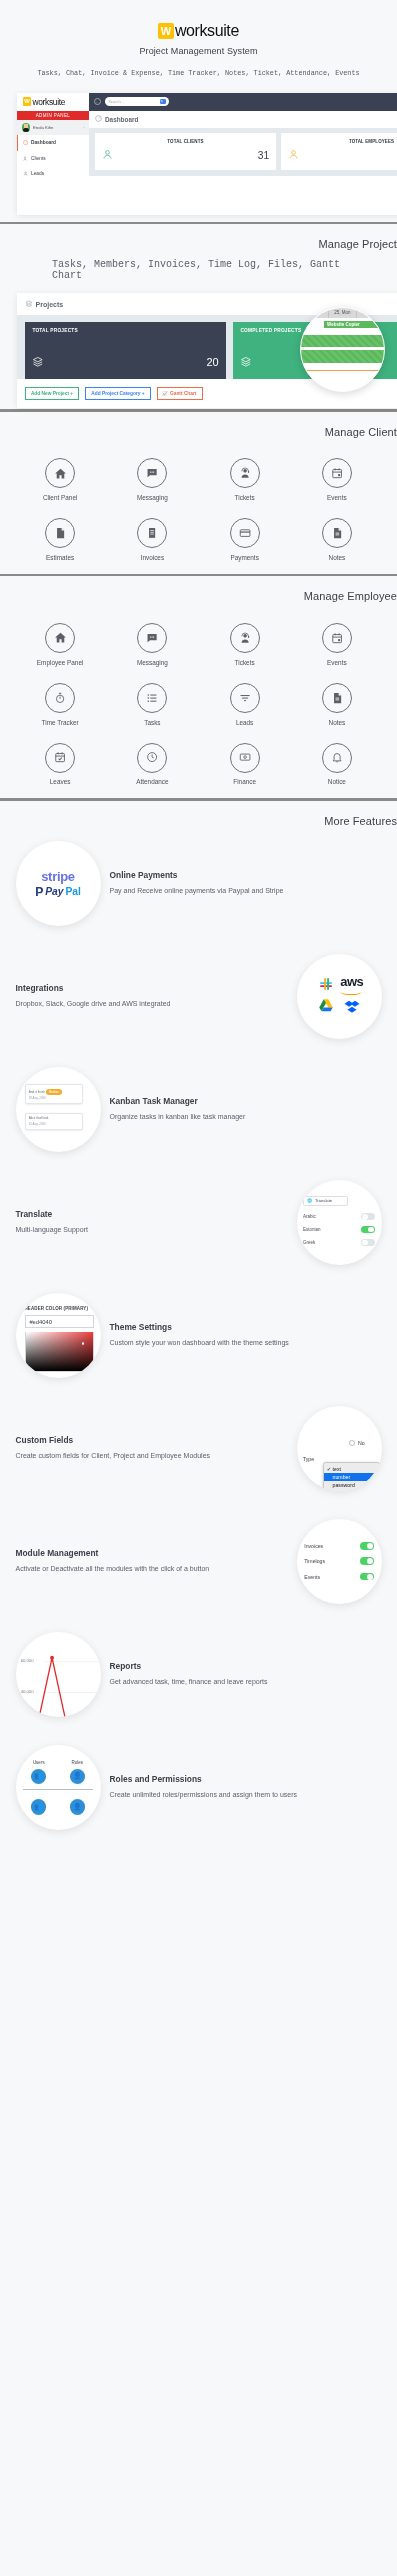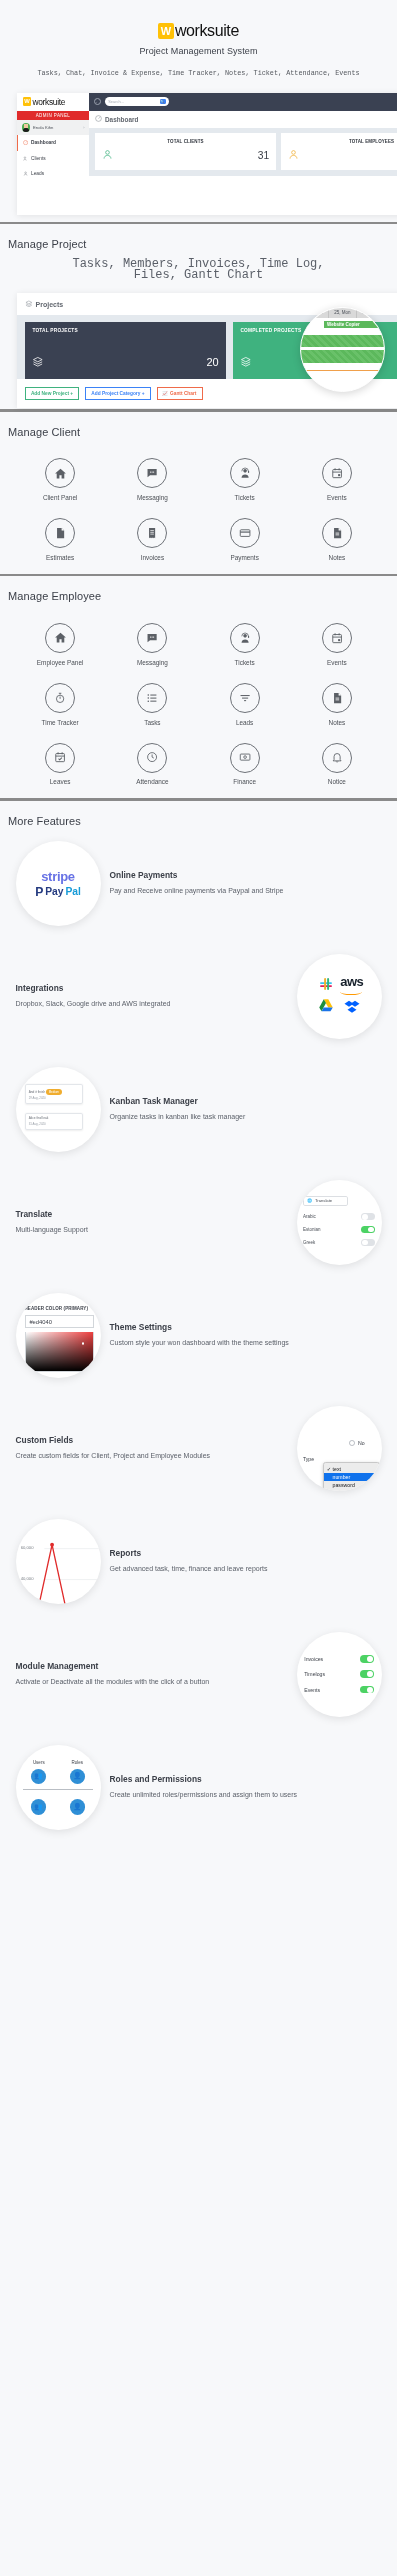--- a/index.html
+++ b/index.html
@@ -9,31 +9,31 @@
     background: #f7f8fa;
     color: #3c4049;
     -webkit-font-smoothing: antialiased;
   }
   .page { width: 397px; position: relative; overflow: hidden; }
 
   
   .section { position: relative; padding: 0 0 6.4px 0; background: #f7f8fa; }
   .divider { height: 2.6px; background: #8a8a8a; width: 100%; }
   .sec-title {
-    text-align: left;
+    text-align: right;
     font-size: 11px;
     font-weight: 400;
     letter-spacing: 0.1px;
     color: #3c4049;
-    padding: 14px 0 0 8px;
+    padding: 14px 0 0 16px;
   }
   .sec-sub {
-    text-align: center;
+    text-align: left;
     font-family: "Liberation Mono", monospace;
-    font-size: 12px;
+    font-size: 10px;
     line-height: 11px;
     color: #5a5f68;
     padding: 9px 52px 0 52px;
   }
 
   
   .hero { padding: 22px 0 0 0; text-align: center; background:#f7f8fa; }
   .logo-row {
     display: flex; align-items: center; justify-content: center;
     gap: 1.3px;
@@ -190,21 +190,21 @@
   .ftext { flex: 1; }
   .ftitle { font-size: 8.4px; font-weight: 700; color: #3c4049; margin-bottom: 4.5px; }
   .fdesc { font-size: 7px; line-height: 11px; color: #5a5f68; }
   .feature.reverse .ftext { text-align: left; }
 
   
   .stripe-logo { text-align: center; }
   .stripe-word { color: #6772e5; font-size: 13px; font-weight: 700; letter-spacing: -0.3px; }
   .paypal-row { display: flex; align-items: center; justify-content: center; gap: 1.9px; margin-top: 1.9px; }
   .pp-mark { color: #253b80; font-size: 12.2px; font-weight: 700; line-height: 1; }
-  .pp-pay { color: #253b80; font-size: 10.3px; font-weight: 700; }
+  .pp-pay { color: #253b80; font-size: 10.3px; font-weight: 700; font-style: italic; }
   .pp-pal { color: #179bd7; font-size: 10.3px; font-weight: 700; }
 
   .intg { display: grid; grid-template-columns: 1fr 1fr; gap: 2.6px; padding: 5.2px; place-items: center; }
   .aws-word { font-size: 13px; font-weight: 700; color: #17202b; letter-spacing: -0.6px; line-height: 1; }
   .aws-smile { width: 22px; height: 5.8px; border-bottom: 1.9px solid #ff9900; border-radius: 0 0 50% 50%; margin-top:0.6px;}
 
   .kanban-card {
     position: absolute; background: #fff; border: 0.6px solid #e3e6ea;
     border-radius: 1.9px; padding: 2.6px 3.2px; font-size: 3.2px; color: #6a6f77;
     box-shadow: 0 0.6px 1.9px rgba(0,0,0,.07); width: 58px;
@@ -810,62 +810,62 @@
 
           </div>
         </div>
       </div>
       <div class="ftext">
         <div class="ftitle">Custom Fields</div>
         <div class="fdesc">Create custom fields for Client, Project and Employee Modules</div>
       </div>
     </div>
 
+    <div class="feature reverse">
+      <div class="fbubble big">
+        <div class="mm-box">
+          <div class="mm-row">
+            <span class="mm-label">Invoices</span>
+            <span class="toggle on"></span>
+          </div>
+          <div class="mm-row">
+            <span class="mm-label">Timelogs</span>
+            <span class="toggle on"></span>
+          </div>
+          <div class="mm-row">
+            <span class="mm-label">Events</span>
+            <span class="toggle on"></span>
+          </div>
+        </div>
+      </div>
+      <div class="ftext">
+        <div class="ftitle">Module Management</div>
+        <div class="fdesc">Activate or Deactivate all the modules with the click of a button</div>
+      </div>
+    </div>
+
     <div class="feature">
       <div class="fbubble big">
         <div class="rep-box">
           <div class="rep-axis" style="position:absolute;left:5.2px;top:26px;">60,000</div>
           <div class="rep-axis" style="position:absolute;left:5.2px;top:57px;">40,000</div>
           <svg viewBox="0 0 132 132" width="85" height="85" style="position:absolute;left:0;top:0;">
             <line x1="44" y1="46" x2="132" y2="46" stroke="#e8eaed" stroke-width="1"></line>
             <line x1="44" y1="94" x2="132" y2="94" stroke="#e8eaed" stroke-width="1"></line>
             <polyline points="36,132 56,40 76,132" fill="none" stroke="#e02b2b" stroke-width="2"></polyline>
             <circle cx="56" cy="40" r="3" fill="#e02b2b"></circle>
           </svg>
         </div>
       </div>
       <div class="ftext">
         <div class="ftitle">Reports</div>
         <div class="fdesc">Get advanced task, time, finance and leave reports</div>
       </div>
     </div>
 
-    <div class="feature reverse">
-      <div class="fbubble big">
-        <div class="mm-box">
-          <div class="mm-row">
-            <span class="mm-label">Invoices</span>
-            <span class="toggle on"></span>
-          </div>
-          <div class="mm-row">
-            <span class="mm-label">Timelogs</span>
-            <span class="toggle on"></span>
-          </div>
-          <div class="mm-row">
-            <span class="mm-label">Events</span>
-            <span class="toggle on"></span>
-          </div>
-        </div>
-      </div>
-      <div class="ftext">
-        <div class="ftitle">Module Management</div>
-        <div class="fdesc">Activate or Deactivate all the modules with the click of a button</div>
-      </div>
-    </div>
-
     <div class="feature">
       <div class="fbubble big">
         <div class="rp-box">
           <div class="rp-head">
             <span>Users</span>
             <span>Roles</span>
           </div>
           <div style="display:flex;justify-content:space-around;">
             <div class="rp-node">👥</div>
             <div class="rp-node">👤</div>

